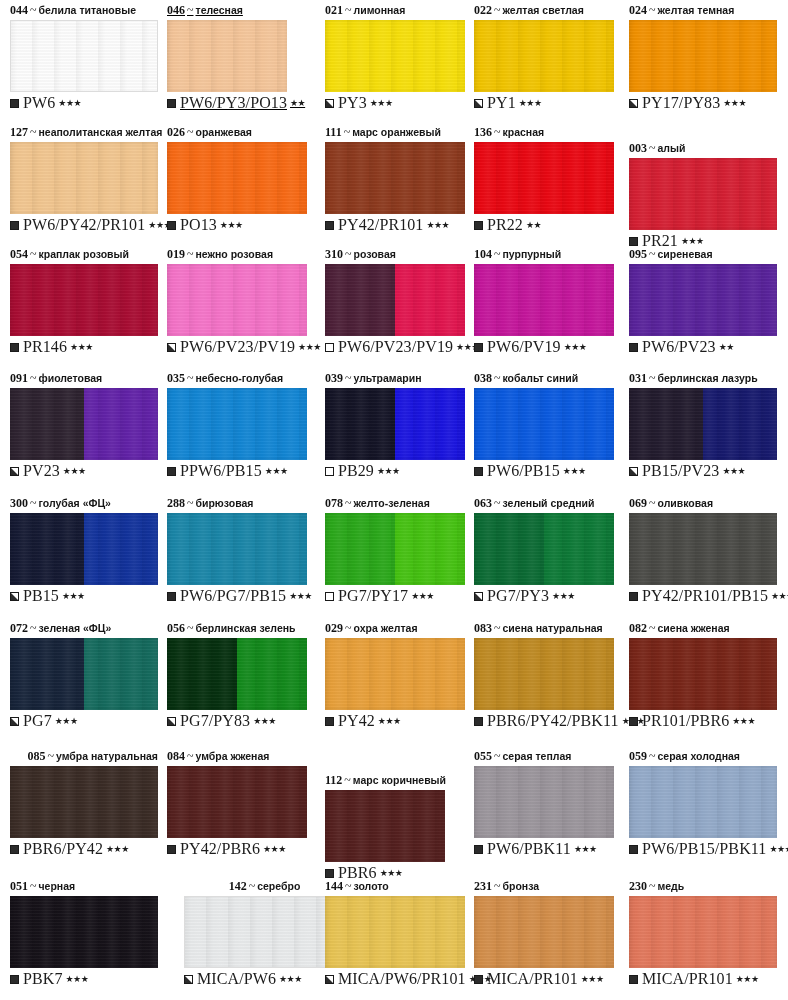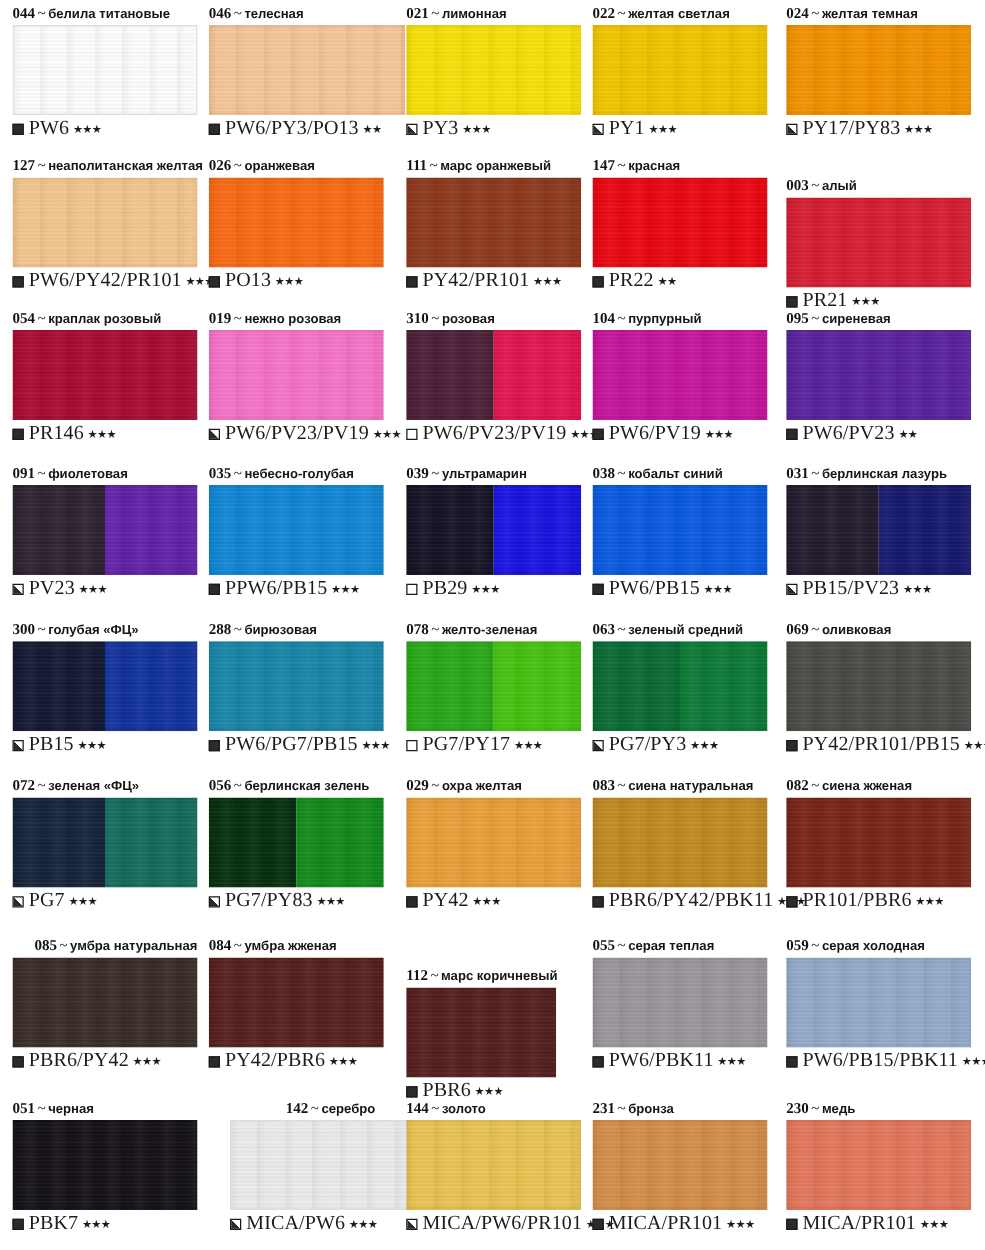--- a/index.html
+++ b/index.html
@@ -154,21 +154,21 @@
         <div class="patch-texture"></div>
         <div class="patch-sheen"></div>
         <div class="patch-edge white-patch-border"></div>
       </div>
       <div class="swatch-foot">
         <span class="opacity-icon opaque"></span>
         <span class="pigment-text">PW6</span>
         <span class="stars">★★★</span>
       </div>
     </div>
-    <div class="swatch-cell" style="left: 167px; top: 4px; width: 157px;">
+    <div class="swatch-cell" style="left: 167px; top: 4px; width: 120px; text-decoration: underline;">
       <div class="swatch-head"><span class="swatch-code">046</span><span class="swatch-tilde">~</span><span class="swatch-name">телесная</span></div>
       <div class="swatch-patch">
         <div class="patch-inner" style="background: rgb(245, 198, 154);"></div>
         <div class="patch-texture"></div>
         <div class="patch-sheen"></div>
         <div class="patch-edge"></div>
       </div>
       <div class="swatch-foot">
         <span class="opacity-icon opaque"></span>
         <span class="pigment-text">PW6/PY3/PO13</span>
@@ -253,21 +253,21 @@
         <div class="patch-sheen"></div>
         <div class="patch-edge"></div>
       </div>
       <div class="swatch-foot">
         <span class="opacity-icon opaque"></span>
         <span class="pigment-text">PY42/PR101</span>
         <span class="stars">★★★</span>
       </div>
     </div>
     <div class="swatch-cell" style="left: 474px; top: 126px; width: 140px;">
-      <div class="swatch-head"><span class="swatch-code">147</span><span class="swatch-tilde">~</span><span class="swatch-name">красная</span></div>
+      <div class="swatch-head"><span class="swatch-code">136</span><span class="swatch-tilde">~</span><span class="swatch-name">красная</span></div>
       <div class="swatch-patch">
         <div class="patch-inner" style="background: rgb(234, 7, 18);"></div>
         <div class="patch-texture"></div>
         <div class="patch-sheen"></div>
         <div class="patch-edge"></div>
       </div>
       <div class="swatch-foot">
         <span class="opacity-icon opaque"></span>
         <span class="pigment-text">PR22</span>
         <span class="stars">★★</span>

